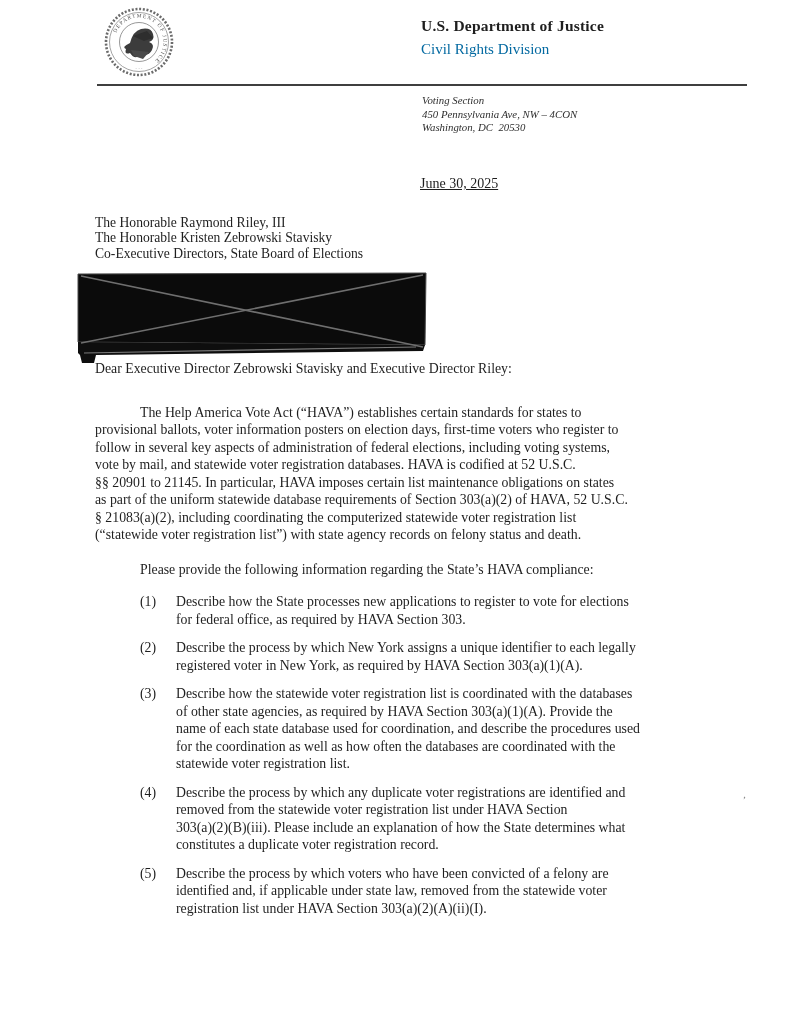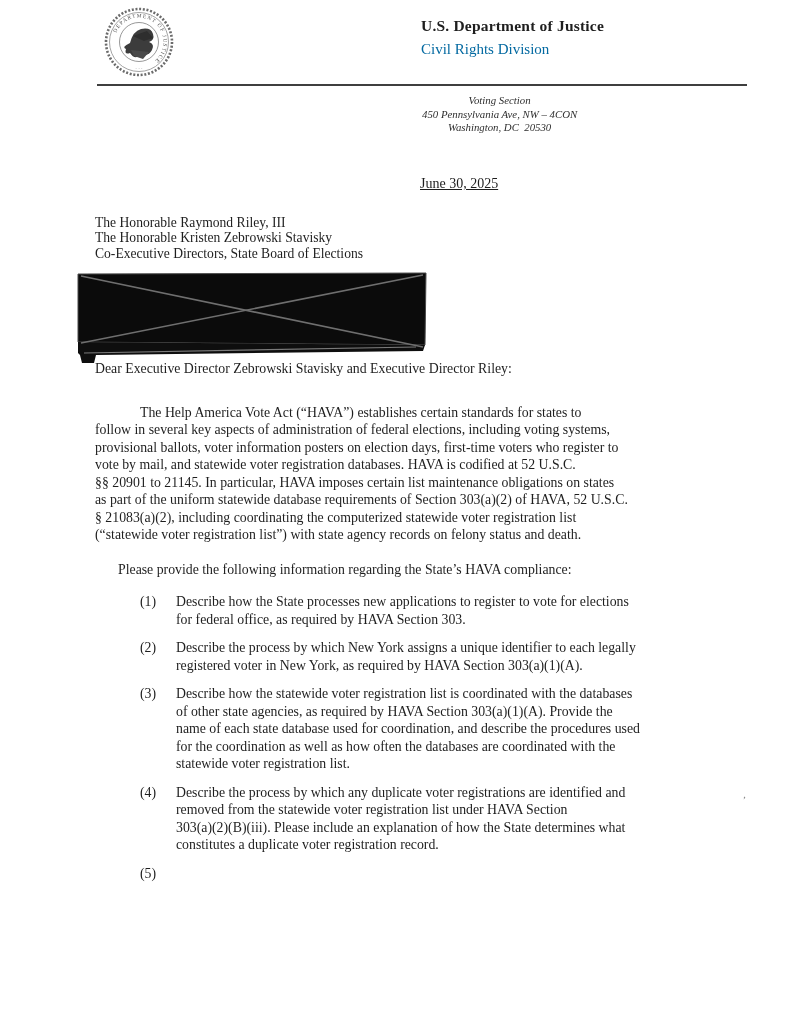--- a/index.html
+++ b/index.html
@@ -31,21 +31,20 @@
     width: 650px; height: 2px;
     background: #3f3f3f;
   }
   .office-block {
     position: absolute;
     left: 422px; top: 94px;
     font-style: italic;
     font-size: 10.8px;
     line-height: 13.6px;
     color: #2e2e2e;
-    text-align: center;
   }
 
   .date-line { position: absolute; left: 420px; top: 176px; font-size: 14px; text-decoration: underline; }
 
   .recipients {
     position: absolute;
     left: 95px; top: 215px;
     font-size: 13.6px;
     line-height: 15.4px;
   }
@@ -56,21 +55,21 @@
   .body-flow {
     position: absolute;
     left: 95px; top: 360px;
     width: 655px;
     font-size: 13.8px;
     line-height: 17.5px;
   }
   .salutation { white-space: pre; }
   .body-para { margin-top: 26px; }
   .body-para .line:first-child { text-indent: 45px; }
-  .request-line { margin-top: 17px; margin-left: 23px; white-space: pre; }
+  .request-line { margin-top: 17px; margin-left: 45px; white-space: pre; }
   .item-list { margin-top: 15px; margin-left: 45px; }
   .list-item { display: flex; margin-bottom: 11px; }
   .item-number { width: 36px; flex: none; }
   .artifact {
     position: absolute;
     left: 742px; top: 794px;
     font-size: 11px; color: #8a8a8a;
     transform: rotate(12deg);
   }
 </style>
@@ -128,22 +127,22 @@
       <line x1="347" y1="4" x2="5" y2="72" stroke="#6f6f6f" stroke-width="1.6"></line>
       <line x1="8" y1="82" x2="340" y2="76" stroke="#7a7a7a" stroke-width="1.2"></line>
     </svg>
   </div>
 
   <div class="body-flow">
     <div class="salutation">Dear Executive Director Zebrowski Stavisky and Executive Director Riley:</div>
 
     <div class="body-para">
         <div class="line">The Help America Vote Act (“HAVA”) establishes certain standards for states to</div>
+        <div class="line">provisional ballots, voter information posters on election days, first-time voters who register to</div>
         <div class="line">follow in several key aspects of administration of federal elections, including voting systems,</div>
-        <div class="line">provisional ballots, voter information posters on election days, first-time voters who register to</div>
         <div class="line">vote by mail, and statewide voter registration databases. HAVA is codified at 52 U.S.C.</div>
         <div class="line">§§ 20901 to 21145. In particular, HAVA imposes certain list maintenance obligations on states</div>
         <div class="line">as part of the uniform statewide database requirements of Section 303(a)(2) of HAVA, 52 U.S.C.</div>
         <div class="line">§ 21083(a)(2), including coordinating the computerized statewide voter registration list</div>
         <div class="line">(“statewide voter registration list”) with state agency records on felony status and death.</div>
       </div>
 
     <div class="request-line">Please provide the following information regarding the State’s HAVA compliance:</div>
 
     <div class="item-list">
@@ -175,19 +174,24 @@
         <div class="item-number">(4)</div>
         <div class="item-text">
             <div class="line">Describe the process by which any duplicate voter registrations are identified and</div>
             <div class="line">removed from the statewide voter registration list under HAVA Section</div>
             <div class="line">303(a)(2)(B)(iii). Please include an explanation of how the State determines what</div>
             <div class="line">constitutes a duplicate voter registration record.</div>
           </div>
       </div>
       <div class="list-item">
         <div class="item-number">(5)</div>
+        <div class="item-text">
+            <div class="line">Describe the process by which voters who have been convicted of a felony are</div>
+            <div class="line">identified and, if applicable under state law, removed from the statewide voter</div>
+            <div class="line">registration list under HAVA Section 303(a)(2)(A)(ii)(I).</div>
+          </div>
       </div>
     </div>
   </div>
 
   <div class="artifact">’</div>
 
 </div>
 
 </body></html>

